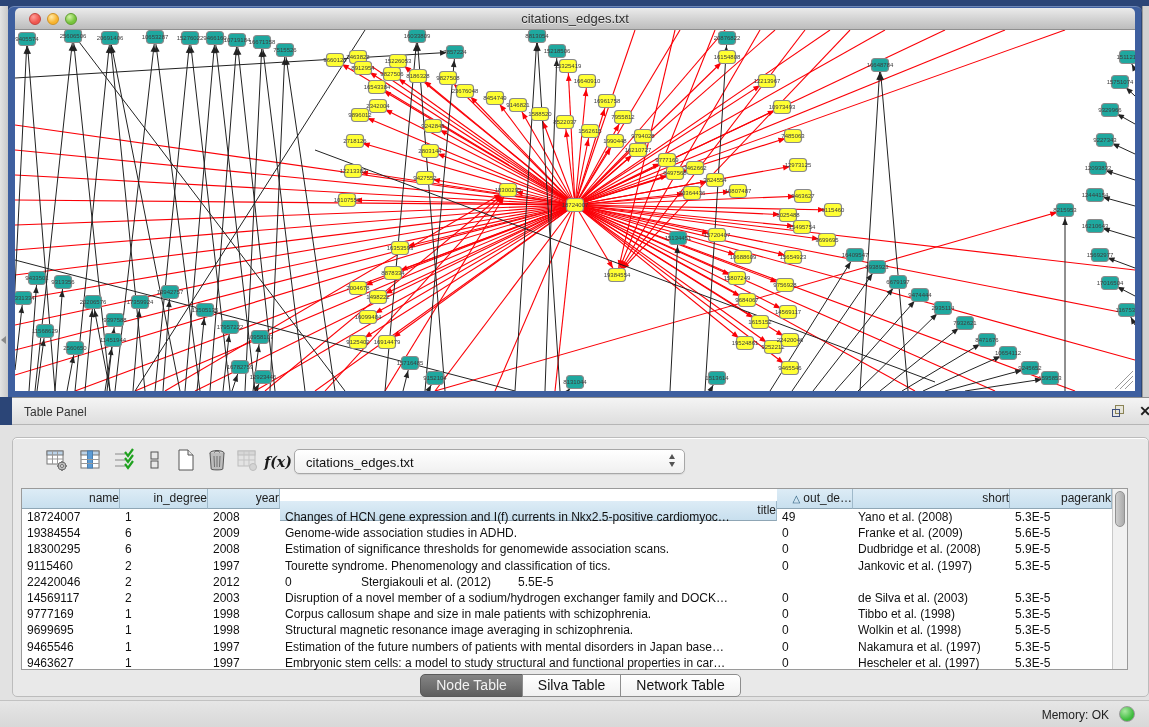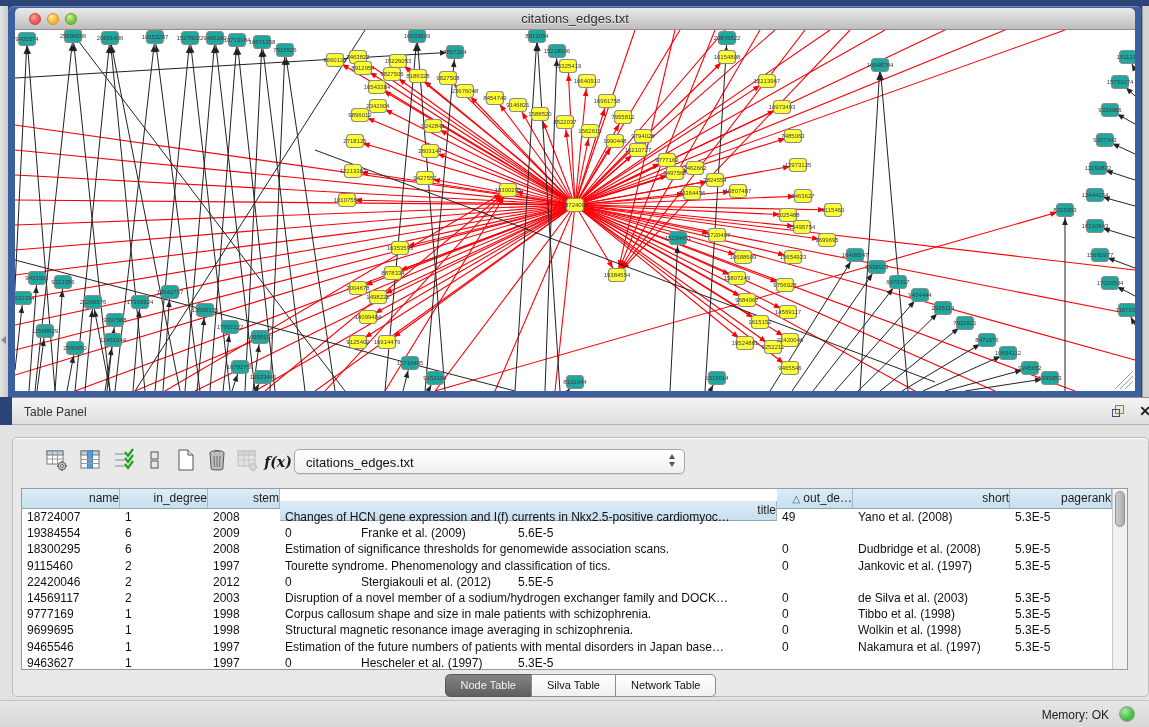--- a/index.html
+++ b/index.html
@@ -50,21 +50,21 @@
   .th { height:20px; background:linear-gradient(#ddecf6,#c8dfee); border-right:1px solid #9fb9ca; border-bottom:1px solid #8fa6b5; font-size:12px; color:#1d1d1d; text-align:right; line-height:19px; overflow:hidden; white-space:nowrap; }
   .th .sort { color:#2b5e7d; font-size:10px; margin-right:3px; }
   .tbody { position:absolute; left:0; top:20px; width:1090px; }
   .tr { display:flex; height:16.2px; }
   .td { font-size:12px; color:#101010; line-height:16px; padding-left:5px; overflow:hidden; white-space:nowrap; }
   .vscroll { position:absolute; right:0; top:0; width:15px; height:180px; background:#f1f1f1; border-left:1px solid #c9c9c9; }
   .vscroll .thumb { position:absolute; left:2px; top:2px; width:10px; height:36px; background:linear-gradient(90deg,#cfcfcf,#ababab); border:1px solid #919191; border-radius:6px; }
 
   
   .tabbar { position:absolute; left:0; top:236px; width:100%; display:flex; justify-content:center; }
-  .seg { height:23px; font-size:11px; line-height:21px; padding:0 15px; border:1px solid #8d8d8d; background:linear-gradient(#ffffff,#f1f1f1); color:#111; margin-left:-1px; cursor:default; }
+  .seg { height:23px; font-size:14px; line-height:21px; padding:0 15px; border:1px solid #8d8d8d; background:linear-gradient(#ffffff,#f1f1f1); color:#111; margin-left:-1px; cursor:default; }
   .seg.first { border-radius:5px 0 0 5px; margin-left:0; }
   .seg.last  { border-radius:0 5px 5px 0; }
   .seg.sel { background:linear-gradient(#848484,#5f5f5f); color:#f2f2f2; border-color:#5a5a5a; }
 
   
   .status-bar { position:absolute; left:0; top:700px; width:1149px; height:27px; background:linear-gradient(#e6e6e6,#d8d8d8); border-top:1px solid #c2c2c2; }
   .mem-label { position:absolute; right:40px; top:7px; font-size:12px; color:#222; }
   .mem-led { position:absolute; right:14px; top:5px; width:16px; height:16px; border-radius:50%; background:radial-gradient(circle at 35% 30%, #a8e8a0, #3dbb3d 65%); border:1px solid #9a9a9a; }
 </style>
 </head>
@@ -765,40 +765,41 @@
               <div class="up"></div>
               <div class="down"></div>
             </span>
         </div>
       </div>
 
       <div class="ntable">
         <div class="thead" id="thead">
             <div class="th" style="width: 98px;">name</div>
             <div class="th" style="width: 88px;">in_degree</div>
-            <div class="th" style="width: 72px;">stem</div>
+            <div class="th" style="width: 72px;">year</div>
             <div class="th" style="width: 497px; margin-top: 12px;">title</div>
             <div class="th" style="width: 76px;"><span class="sort">△</span>out_de…</div>
             <div class="th" style="width: 157px;">short</div>
             <div class="th" style="width: 102px;">pagerank</div>
           </div>
         <div class="tbody" id="tbody">
             <div class="tr">
               <div class="td" style="width: 98px;">18724007</div>
               <div class="td" style="width: 88px;">1</div>
               <div class="td" style="width: 72px;">2008</div>
               <div class="td" style="width: 497px;">Changes of HCN gene expression and I(f) currents in Nkx2.5-positive cardiomyoc…</div>
               <div class="td" style="width: 76px;">49</div>
               <div class="td" style="width: 157px;">Yano et al. (2008)</div>
               <div class="td" style="width: 102px;">5.3E-5</div>
             </div>
             <div class="tr">
               <div class="td" style="width: 98px;">19384554</div>
               <div class="td" style="width: 88px;">6</div>
               <div class="td" style="width: 72px;">2009</div>
+              <div class="td" style="width: 497px;">Genome-wide association studies in ADHD.</div>
               <div class="td" style="width: 76px;">0</div>
               <div class="td" style="width: 157px;">Franke et al. (2009)</div>
               <div class="td" style="width: 102px;">5.6E-5</div>
             </div>
             <div class="tr">
               <div class="td" style="width: 98px;">18300295</div>
               <div class="td" style="width: 88px;">6</div>
               <div class="td" style="width: 72px;">2008</div>
               <div class="td" style="width: 497px;">Estimation of significance thresholds for genomewide association scans.</div>
               <div class="td" style="width: 76px;">0</div>
@@ -855,20 +856,21 @@
               <div class="td" style="width: 72px;">1997</div>
               <div class="td" style="width: 497px;">Estimation of the future numbers of patients with mental disorders in Japan base…</div>
               <div class="td" style="width: 76px;">0</div>
               <div class="td" style="width: 157px;">Nakamura et al. (1997)</div>
               <div class="td" style="width: 102px;">5.3E-5</div>
             </div>
             <div class="tr">
               <div class="td" style="width: 98px;">9463627</div>
               <div class="td" style="width: 88px;">1</div>
               <div class="td" style="width: 72px;">1997</div>
+              <div class="td" style="width: 497px;">Embryonic stem cells: a model to study structural and functional properties in car…</div>
               <div class="td" style="width: 76px;">0</div>
               <div class="td" style="width: 157px;">Hescheler et al. (1997)</div>
               <div class="td" style="width: 102px;">5.3E-5</div>
             </div>
           </div>
         <div class="vscroll">
             <div class="thumb"></div>
           </div>
       </div>
 

